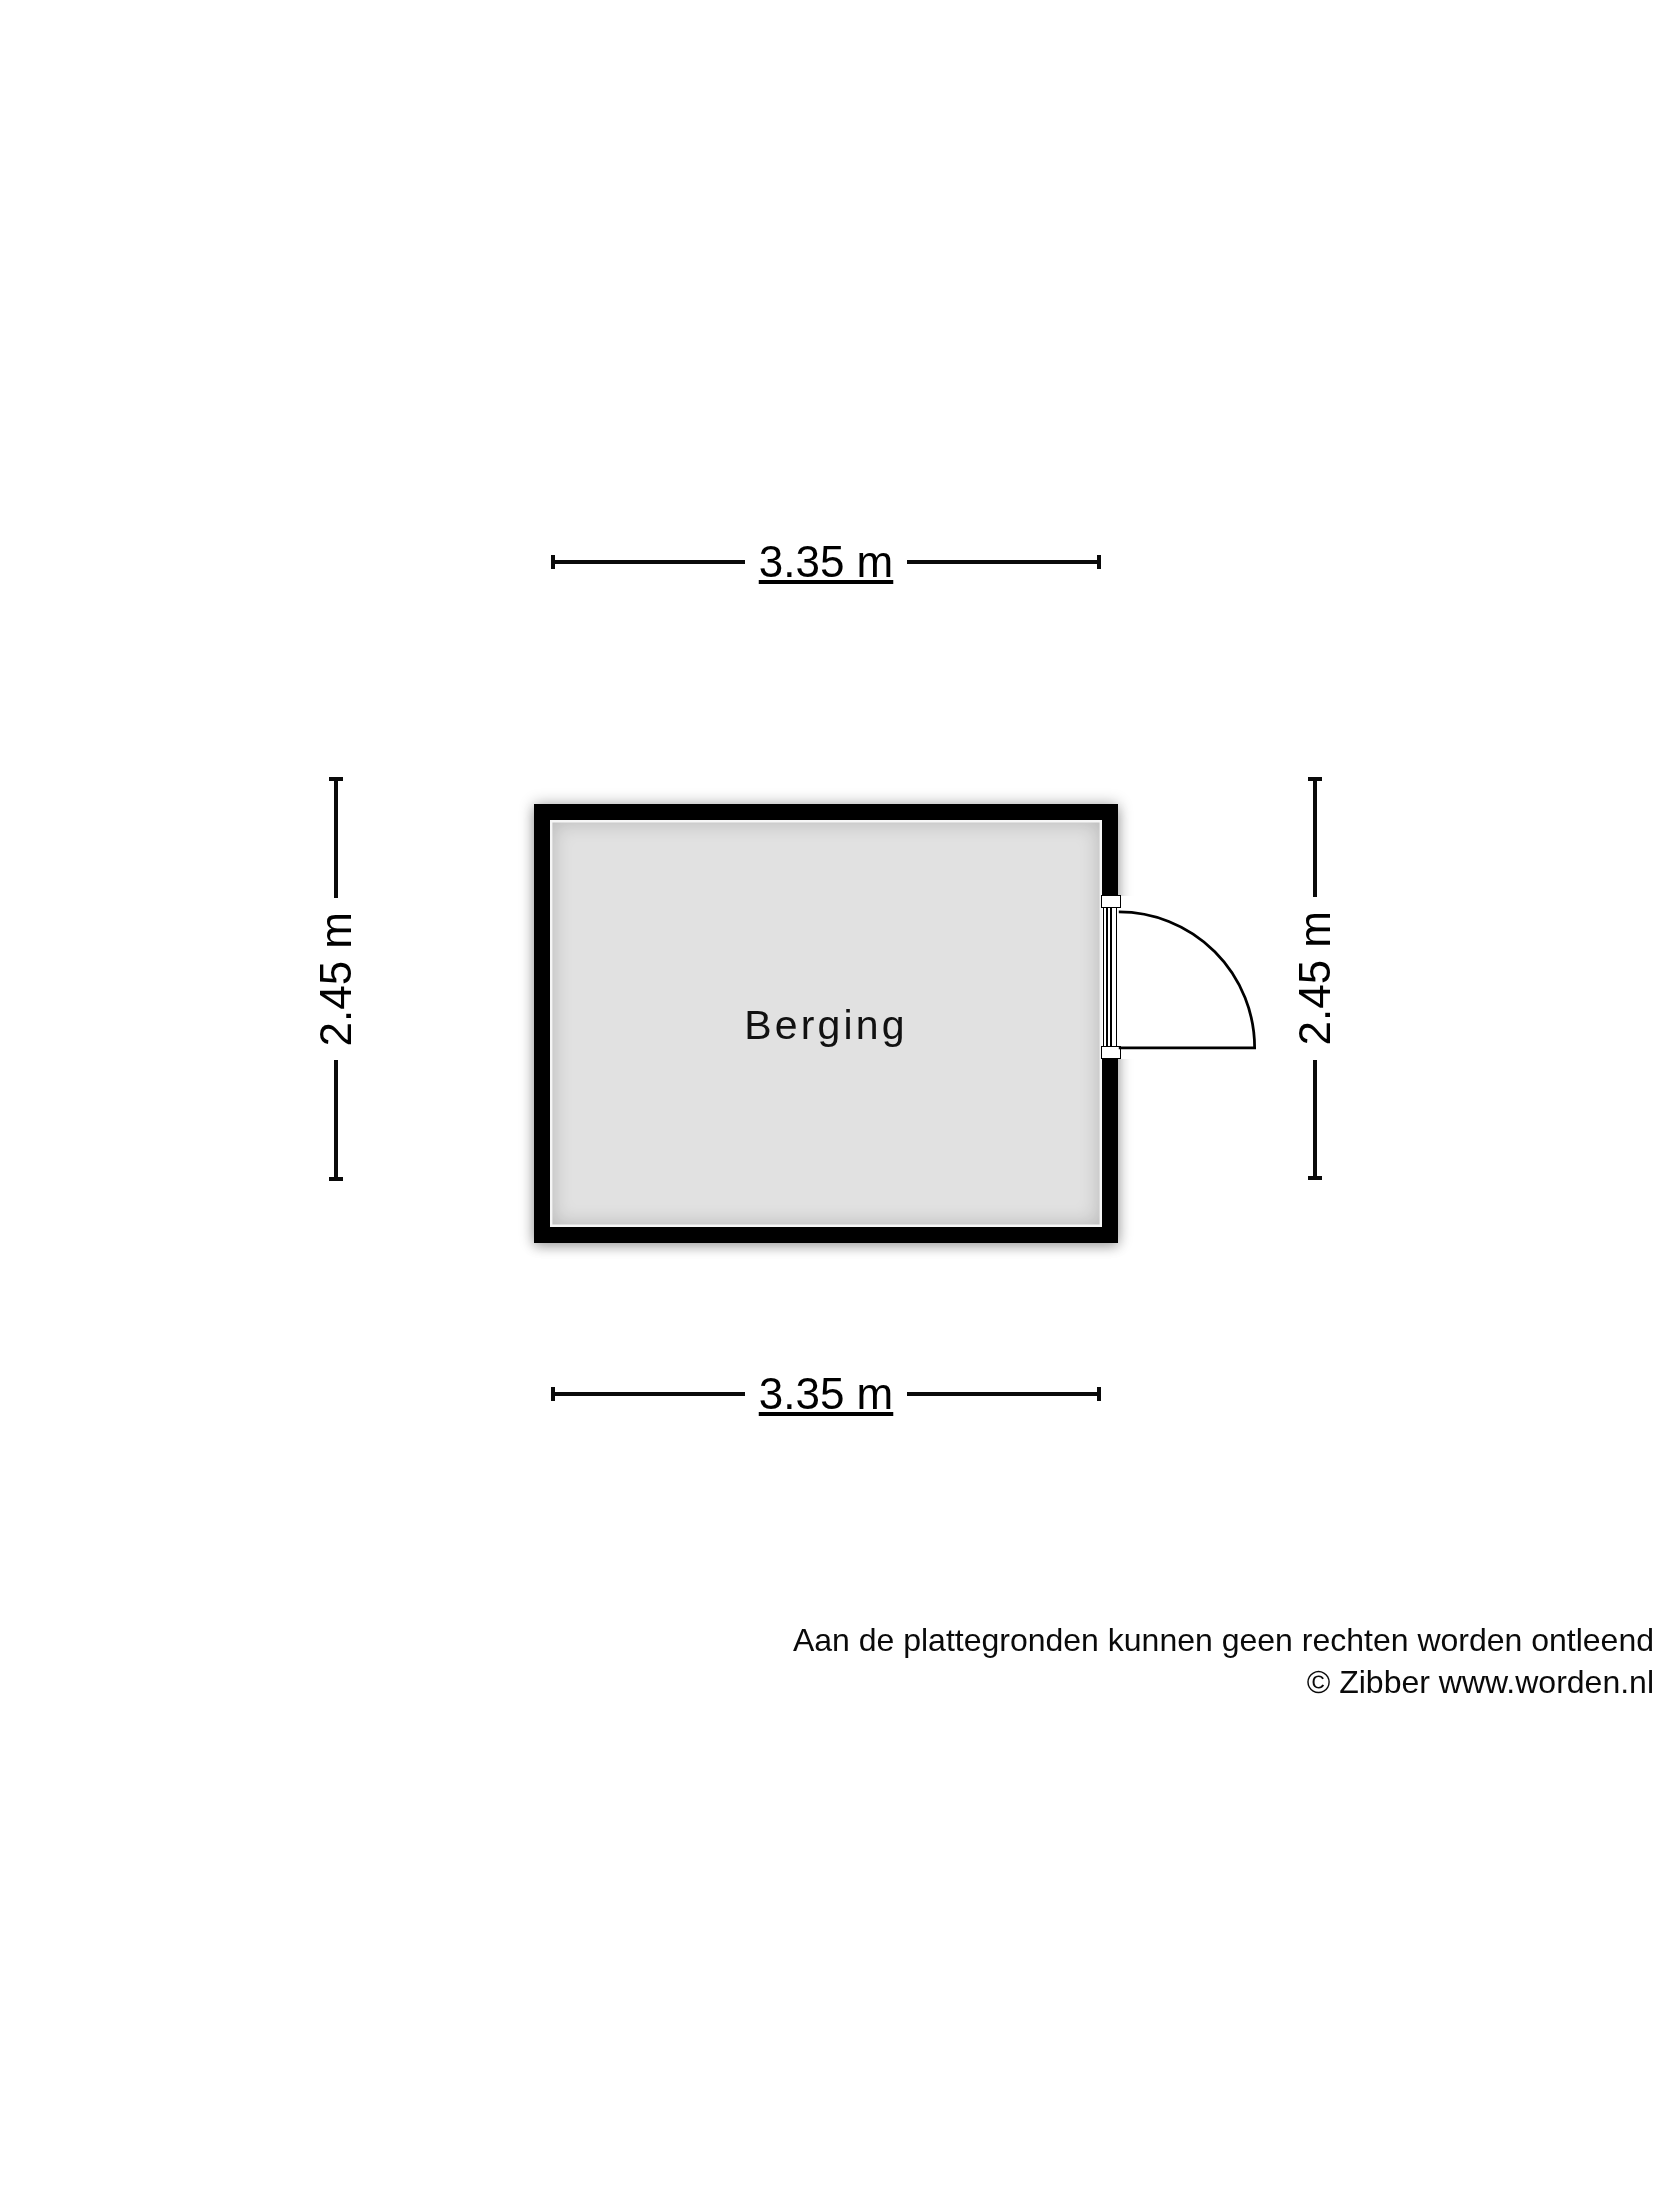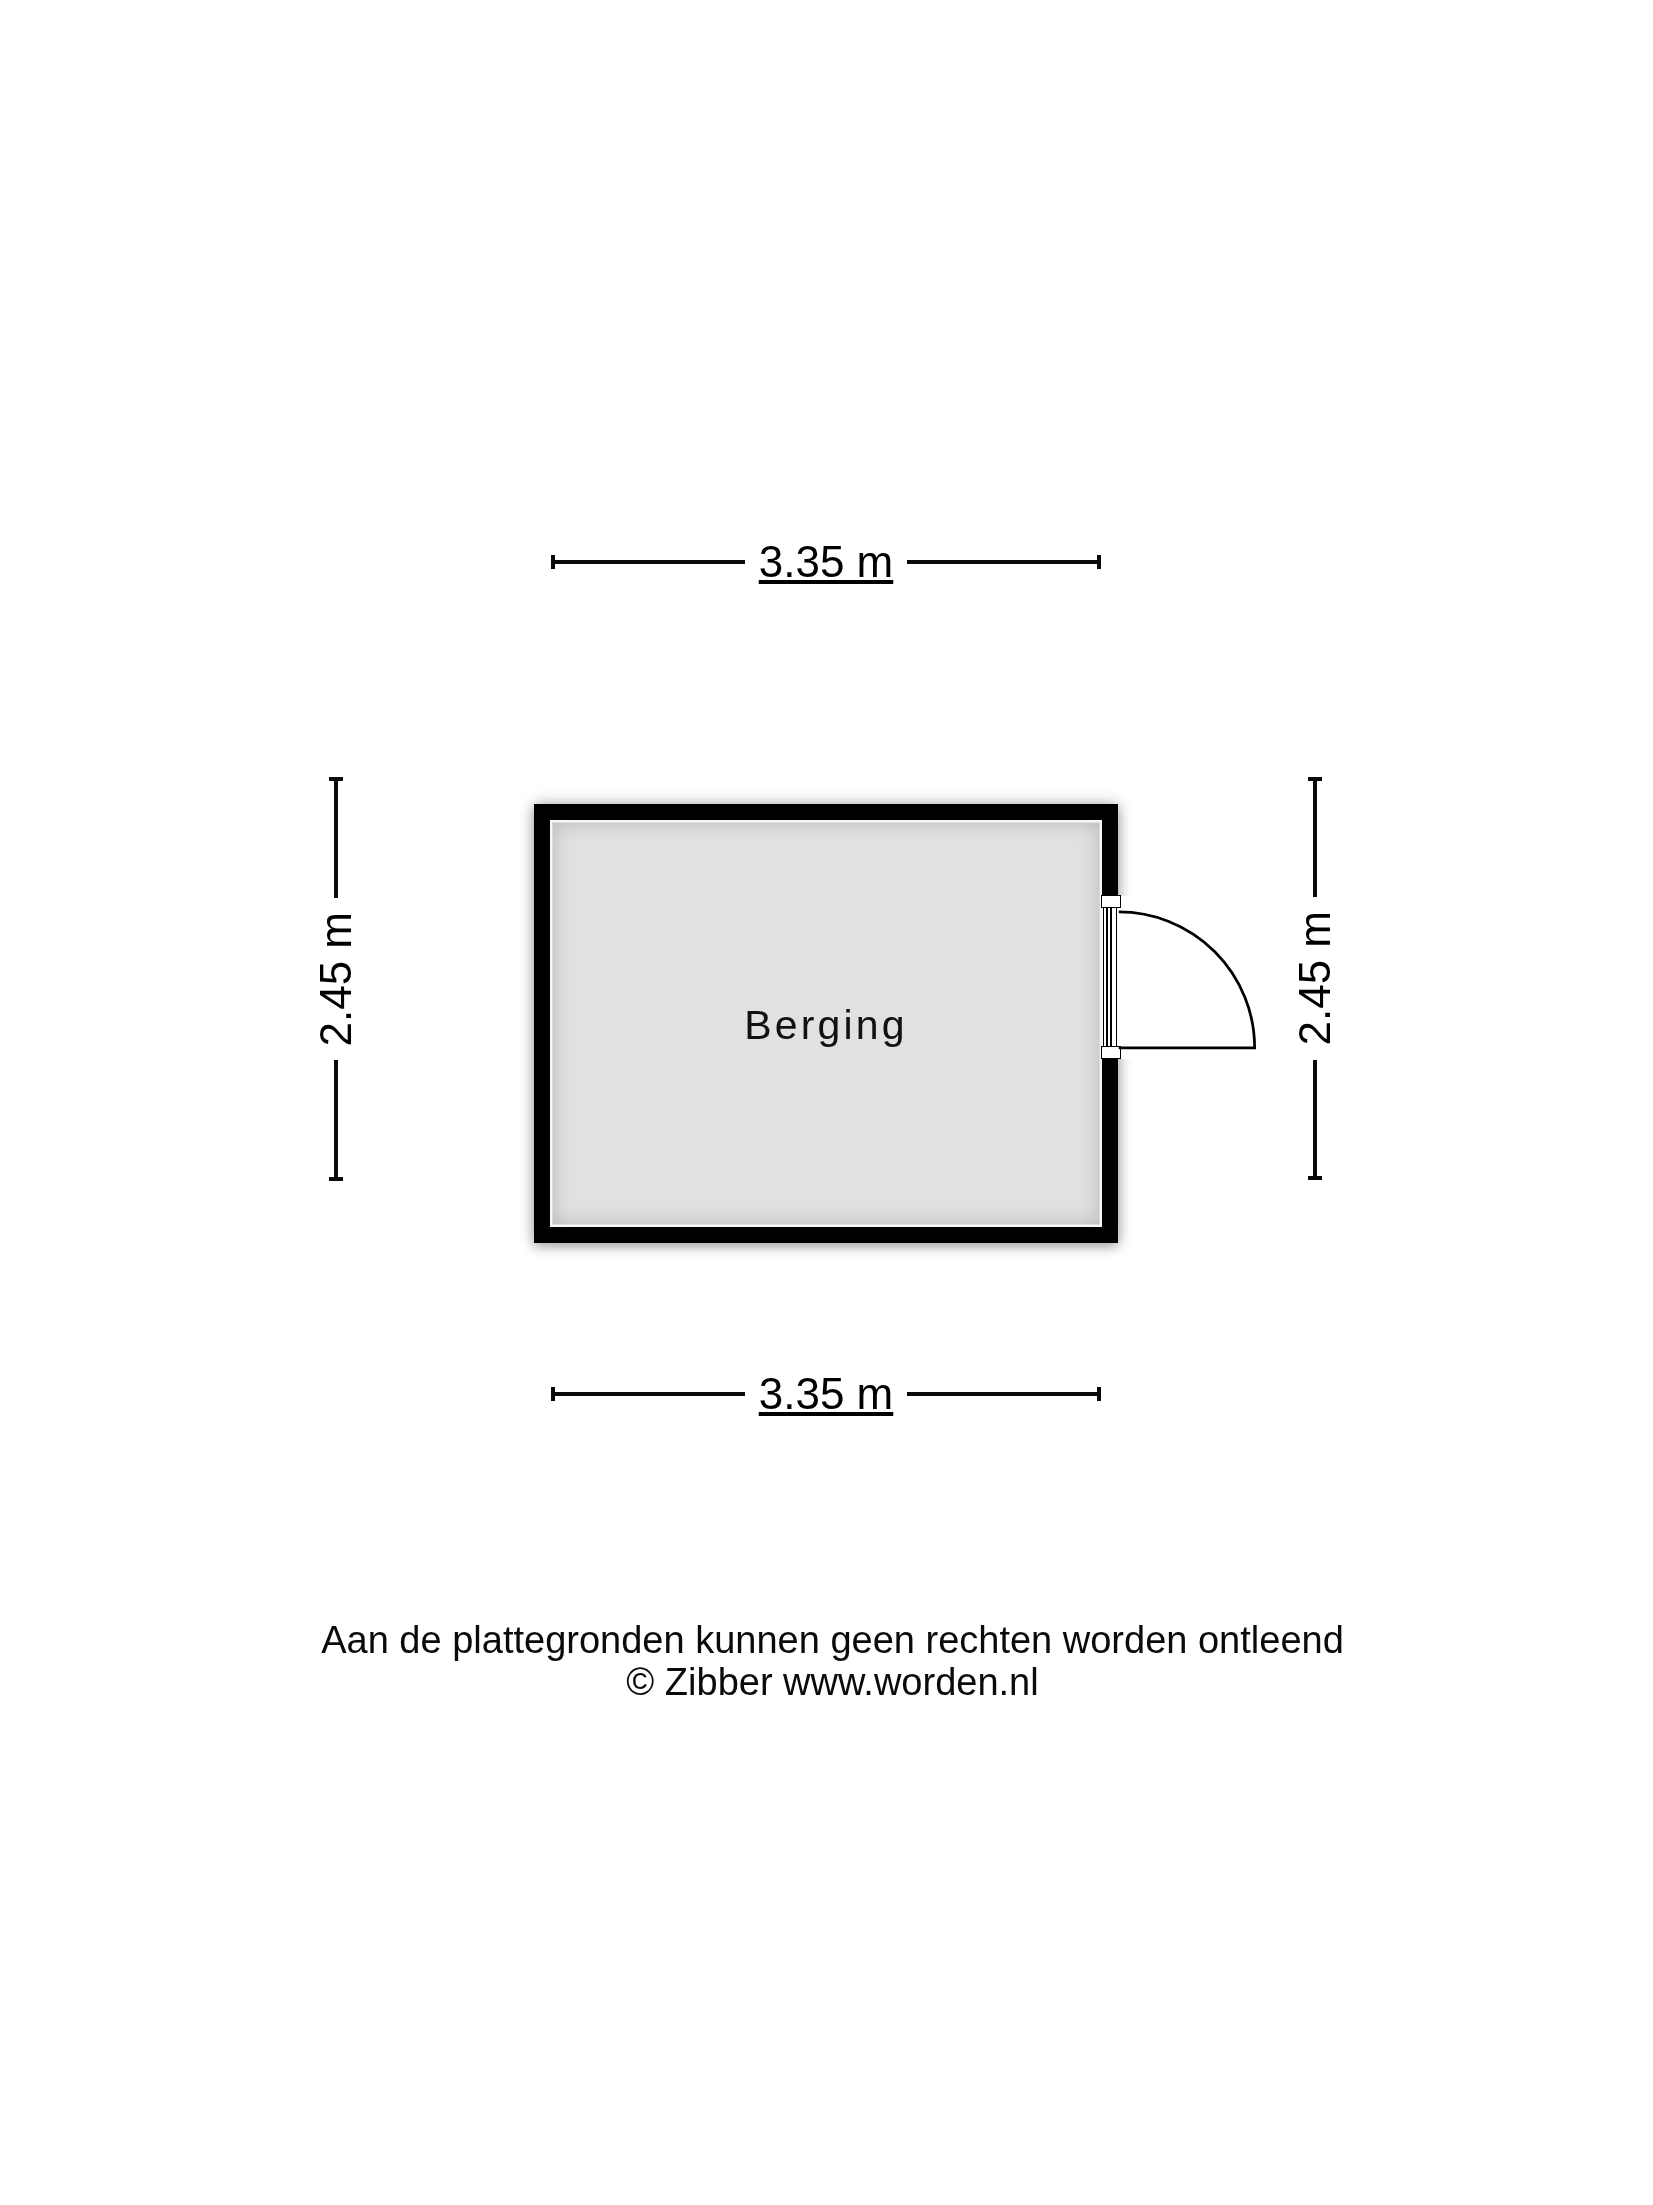--- a/index.html
+++ b/index.html
@@ -128,22 +128,22 @@
     left: 1118px;
     top: 904px;
   }
 
   
   .footer {
     position: absolute;
     left: 11px;
     right: 0;
     top: 1619px;
-    text-align: center;
-    font-size: 38px;
+    text-align: right;
+    font-size: 32px;
     line-height: 42px;
     color: #0a0a0a;
   }
 </style>
 </head>
 <body>
 
 <div class="dim-h" style="left:551px; top:540px; width:550px; height:44px;">
   <div class="tick"></div>
   <div class="bar"></div>

